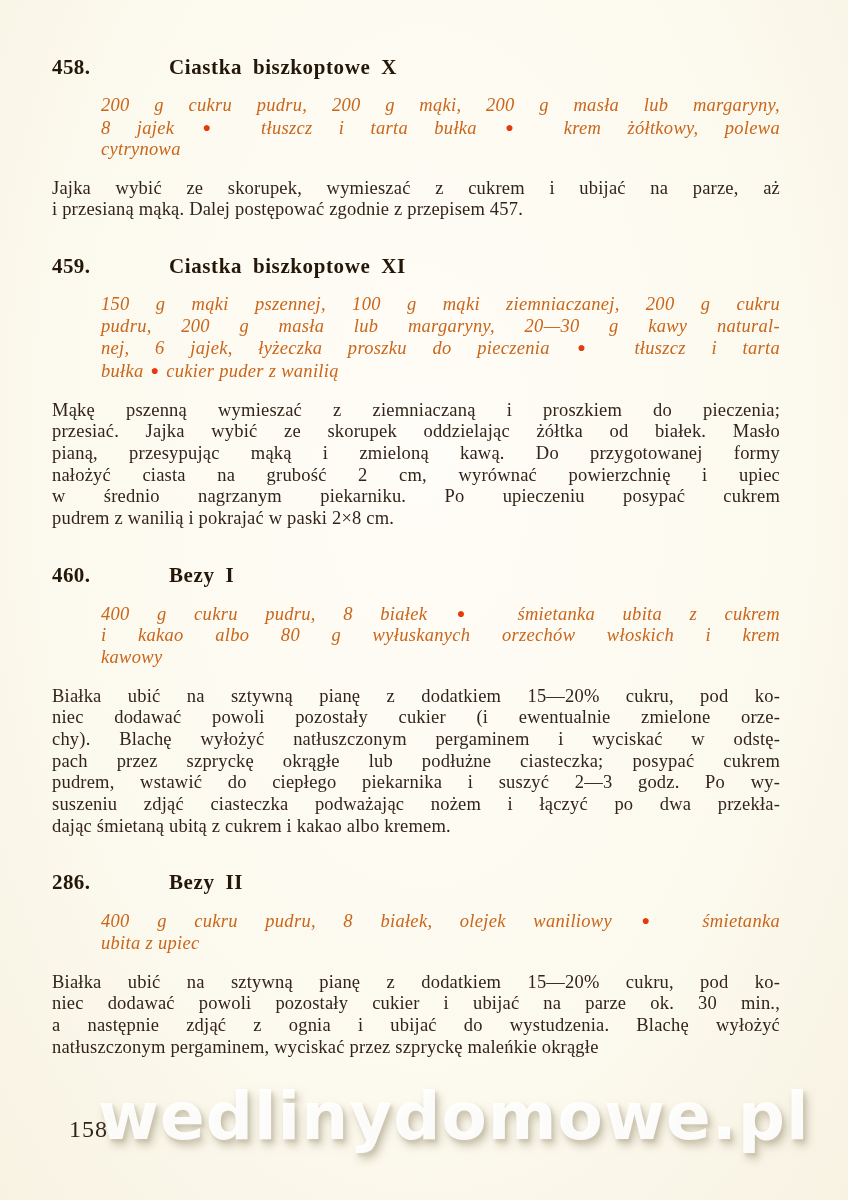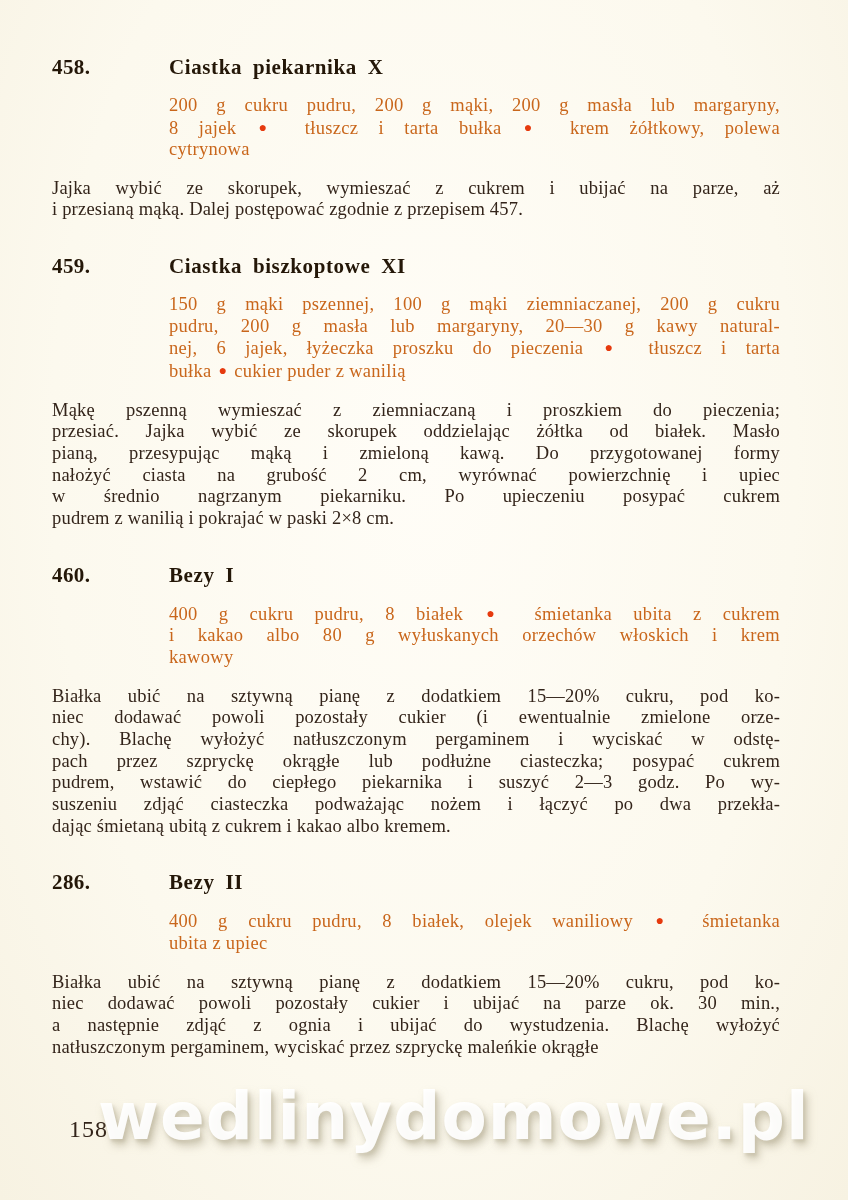--- a/index.html
+++ b/index.html
@@ -37,26 +37,27 @@
     letter-spacing: 0.4px;
   }
   .recipe-title {
     font-weight: bold;
     font-size: 21px;
     color: #241708;
     word-spacing: 5px;
     letter-spacing: 0.6px;
   }
   .ingredients {
-    margin-left: 117px;
+    margin-left: 49px;
     margin-bottom: 17px;
     color: #c9661b;
     font-size: 18.5px;
     line-height: 21.6px;
     letter-spacing: 0.3px;
+    font-style: italic;
   }
   .instructions {
     font-size: 18.5px;
     line-height: 21.7px;
     letter-spacing: 0.2px;
     margin-bottom: 32px;
     color: #33241a;
   }
   .line {
     text-align: justify;
@@ -96,21 +97,21 @@
   }
 </style>
 </head>
 <body>
 
 <div class="page">
 
   <section class="recipe">
     <div class="recipe-header">
       <span class="recipe-number">458.</span>
-      <span class="recipe-title">Ciastka piekarnika X</span>
+      <span class="recipe-title">Ciastka biszkoptowe X</span>
     </div>
     <div class="ingredients">
         <div class="line">200 g cukru pudru, 200 g mąki, 200 g masła lub margaryny,</div>
         <div class="line">8 jajek <span class="bullet">●</span> tłuszcz i tarta bułka <span class="bullet">●</span> krem żółtkowy, polewa</div>
         <div class="line last">cytrynowa</div>
       </div>
     <div class="instructions">
         <div class="line">Jajka wybić ze skorupek, wymieszać z cukrem i ubijać na parze, aż</div>
         <div class="line last">i przesianą mąką. Dalej postępować zgodnie z przepisem 457.</div>
       </div>

